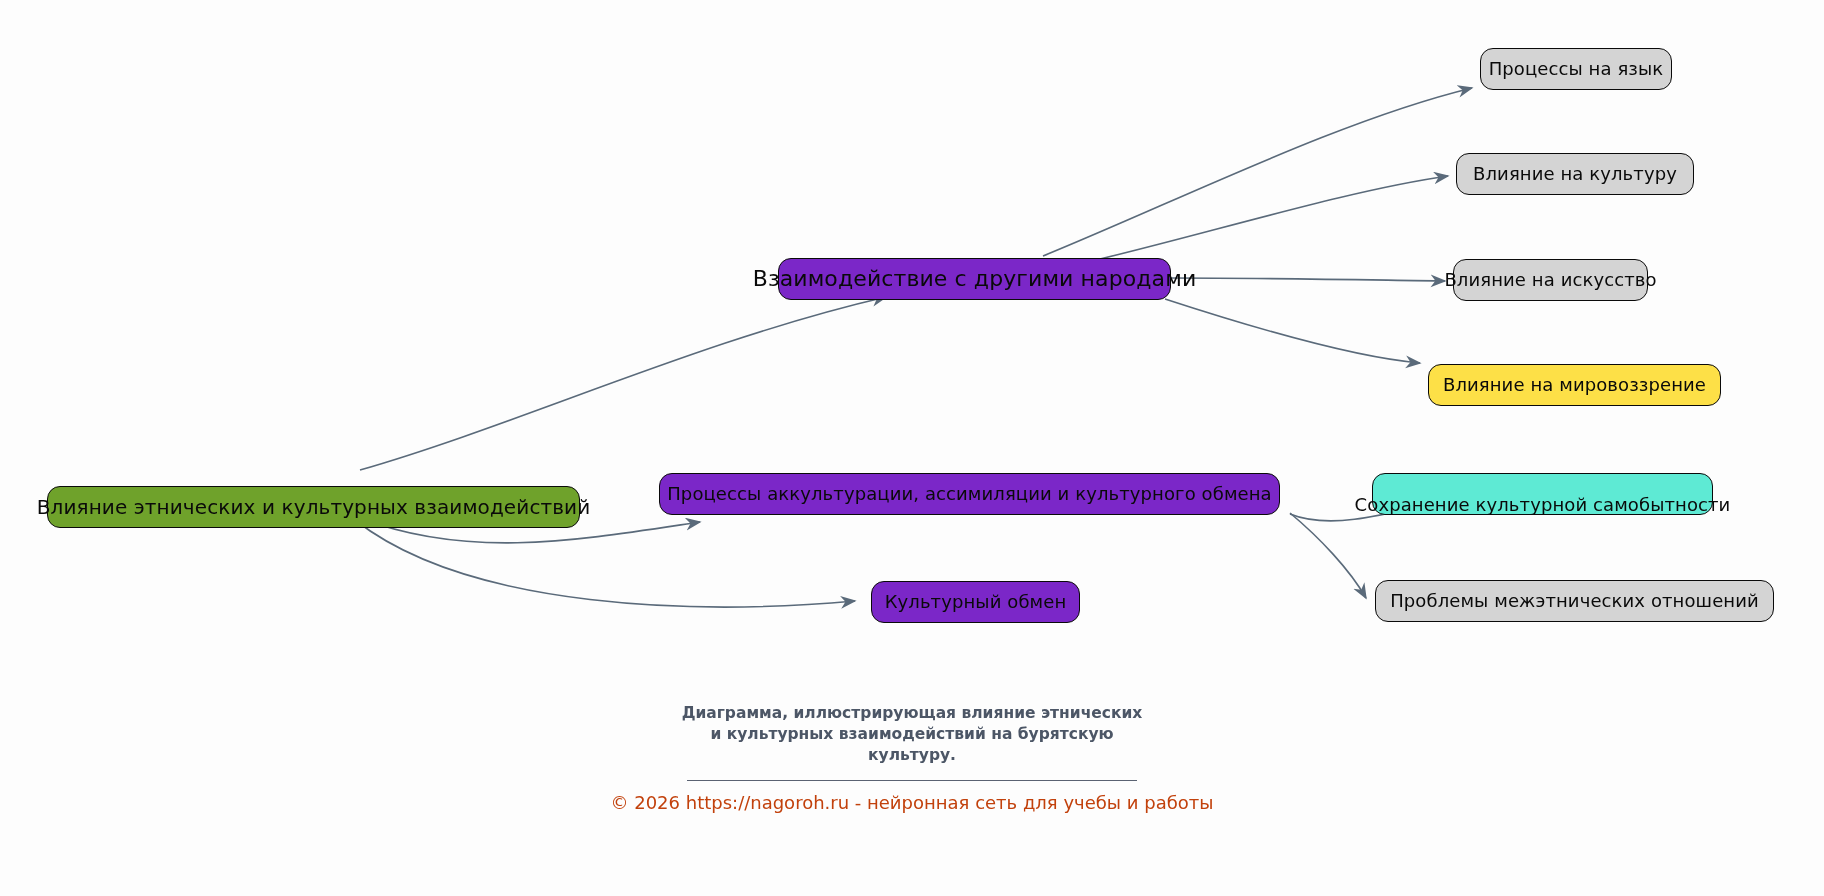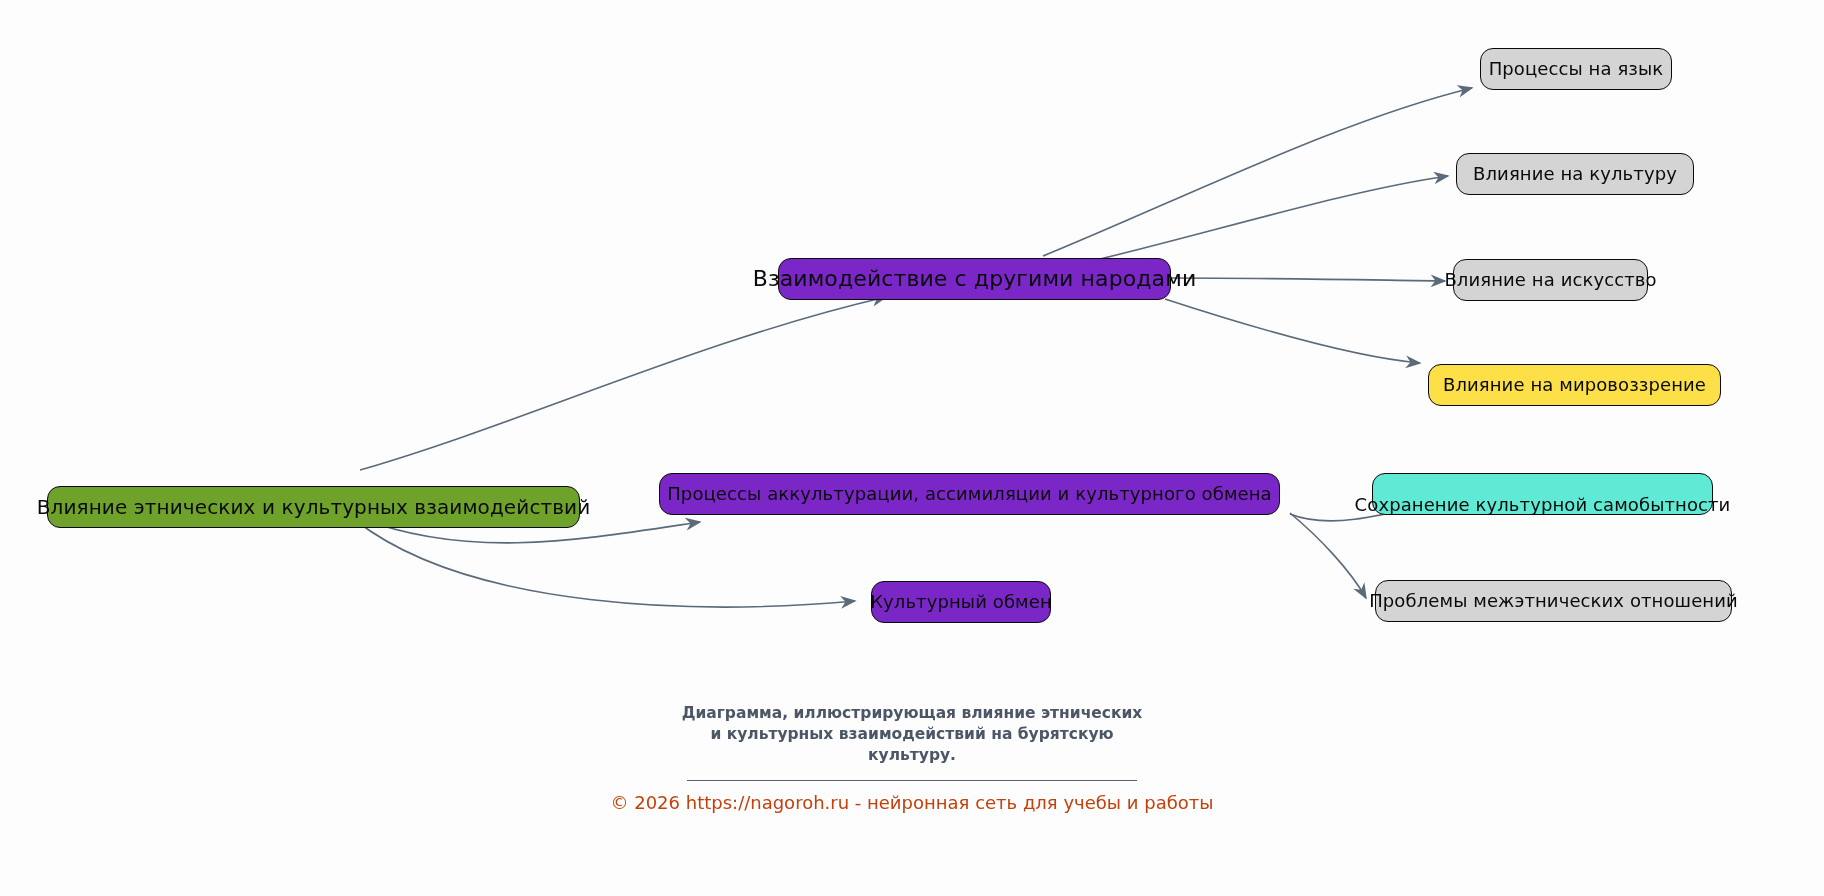--- a/index.html
+++ b/index.html
@@ -117,39 +117,39 @@
   <div id="nodes">
       <div class="node green" style="left: 47px; top: 473px; width: 533px; height: 42px; background: rgb(111, 162, 43); font-size: 20px; margin-top: 13px;">
         <span class="node-label">Влияние этнических и культурных взаимодействий</span>
       </div>
       <div class="node purple" style="left: 778px; top: 258px; width: 393px; height: 42px; background: rgb(123, 39, 200); font-size: 22px;">
         <span class="node-label">Взаимодействие с другими народами</span>
       </div>
       <div class="node purple" style="left: 659px; top: 473px; width: 621px; height: 42px; background: rgb(123, 39, 200); font-size: 18px;">
         <span class="node-label">Процессы аккультурации, ассимиляции и культурного обмена</span>
       </div>
-      <div class="node purple" style="left: 871px; top: 581px; width: 180px; height: 42px; background: rgb(123, 39, 200); font-size: 18px;">
+      <div class="node purple" style="left: 871px; top: 581px; width: 209px; height: 42px; background: rgb(123, 39, 200); font-size: 18px;">
         <span class="node-label">Культурный обмен</span>
       </div>
       <div class="node grey" style="left: 1480px; top: 48px; width: 192px; height: 42px; background: rgb(212, 212, 212); font-size: 18px;">
         <span class="node-label">Процессы на язык</span>
       </div>
       <div class="node grey" style="left: 1456px; top: 153px; width: 238px; height: 42px; background: rgb(212, 212, 212); font-size: 18px;">
         <span class="node-label">Влияние на культуру</span>
       </div>
       <div class="node grey" style="left: 1453px; top: 259px; width: 195px; height: 42px; background: rgb(212, 212, 212); font-size: 18px;">
         <span class="node-label">Влияние на искусство</span>
       </div>
       <div class="node grey" style="left: 1428px; top: 364px; width: 293px; height: 42px; background: #fde047; font-size: 18px;">
         <span class="node-label">Влияние на мировоззрение</span>
       </div>
       <div class="node grey" style="left: 1372px; top: 473px; width: 341px; height: 42px; background: #5eead4; font-size: 18px; align-items: flex-end;">
         <span class="node-label">Сохранение культурной самобытности</span>
       </div>
-      <div class="node grey" style="left: 1375px; top: 580px; width: 357px; height: 42px; background: rgb(212, 212, 212); font-size: 18px;">
+      <div class="node grey" style="left: 1375px; top: 580px; width: 399px; height: 42px; background: rgb(212, 212, 212); font-size: 18px;">
         <span class="node-label">Проблемы межэтнических отношений</span>
       </div>
     </div>
 
   <div id="caption-block">
     <div id="caption-text">Диаграмма, иллюстрирующая влияние этнических
 и культурных взаимодействий на бурятскую
 культуру.</div>
     <div id="divider"></div>
   </div>

